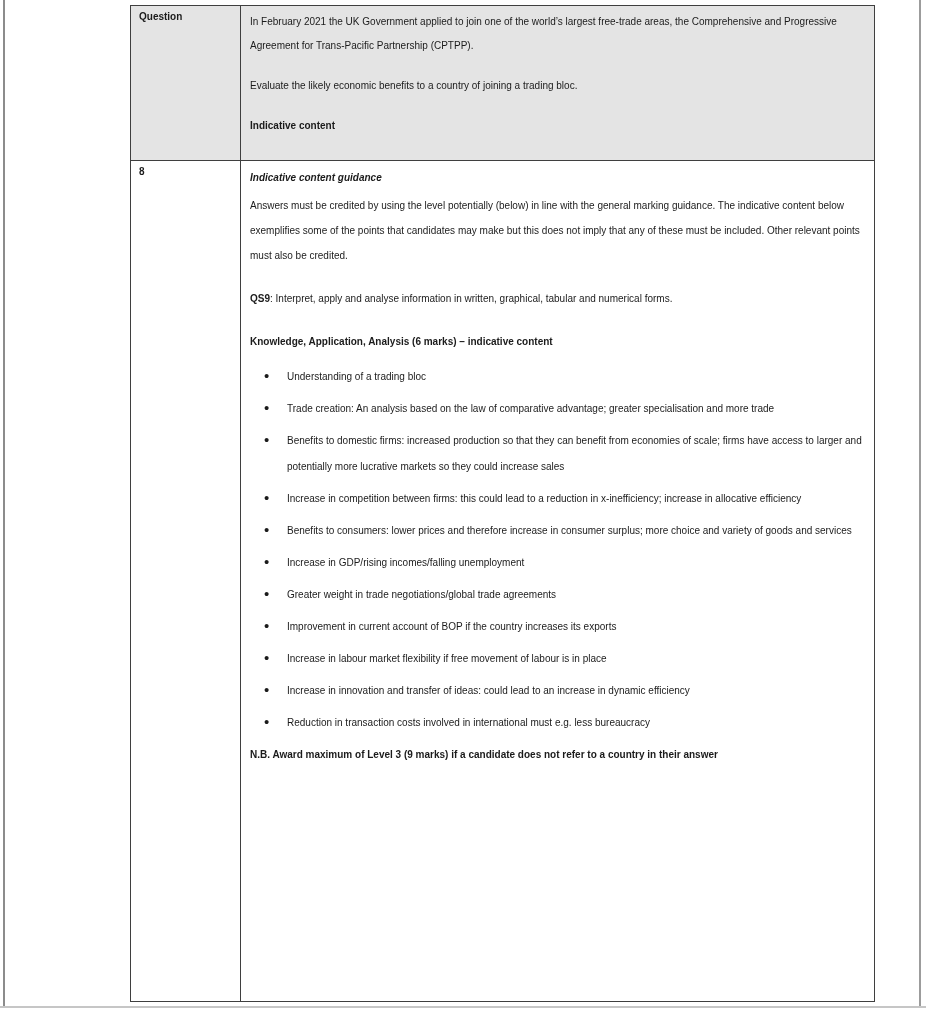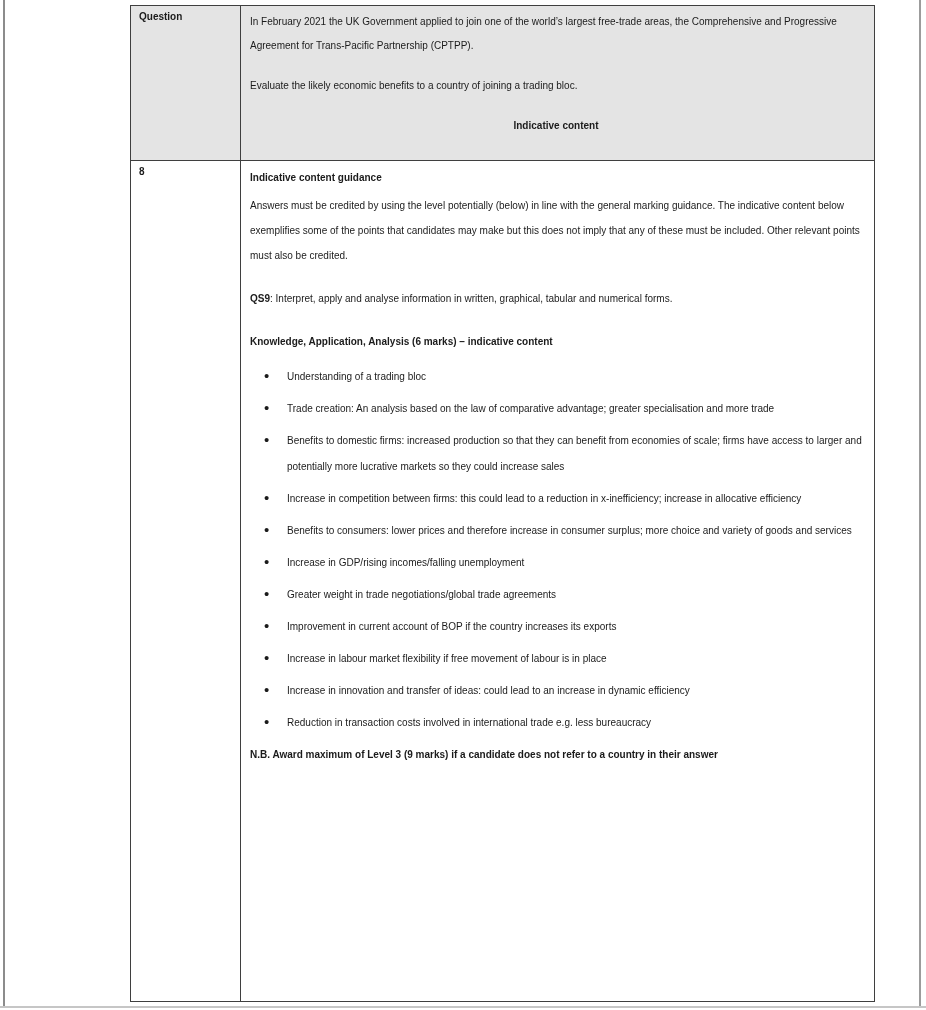--- a/index.html
+++ b/index.html
@@ -55,27 +55,27 @@
   tr.row-answer  { height: 841px; }
   .header-cell { background: #e4e4e4; }
   td.col-label { padding: 5px 6px 0 8px; }
   td.col-content { padding: 4px 12px 8px 9px; }
   .bold { font-weight: 700; }
   
   .qcell p {
     margin: 0 0 16px 0;
     line-height: 24px;
   }
-  .qcell p.subheading { margin: 0; text-align: center; }
+  .qcell p.subheading { margin: 0; }
   
   .acell p {
     margin: 0;
     line-height: 25px;
   }
-  .acell .guidance-heading { margin: 0 0 3px 0; }
+  .acell .guidance-heading { margin: 0 0 3px 0; font-style: italic; }
   .acell .guidance-text    { margin: 0 0 18px 0; }
   .acell .qs9-line         { margin: 0 0 18px 0; }
   .acell .kaa-heading      { margin: 0 0 10px 0; }
   ul.bullets {
     list-style: none;
     margin: 0 0 4px 0;
     padding: 0 0 0 0;
   }
   ul.bullets li {
     position: relative;
@@ -125,20 +125,20 @@
               <li>Understanding of a trading bloc</li>
               <li>Trade creation: An analysis based on the law of comparative advantage; greater specialisation and more trade</li>
               <li>Benefits to domestic firms: increased production so that they can benefit from economies of scale; firms have access to larger and potentially more lucrative markets so they could increase sales</li>
               <li>Increase in competition between firms: this could lead to a reduction in x-inefficiency; increase in allocative efficiency</li>
               <li>Benefits to consumers: lower prices and therefore increase in consumer surplus; more choice and variety of goods and services</li>
               <li>Increase in GDP/rising incomes/falling unemployment</li>
               <li>Greater weight in trade negotiations/global trade agreements</li>
               <li>Improvement in current account of BOP if the country increases its exports</li>
               <li>Increase in labour market flexibility if free movement of labour is in place</li>
               <li>Increase in innovation and transfer of ideas: could lead to an increase in dynamic efficiency</li>
-              <li>Reduction in transaction costs involved in international trade e.g. less bureaucracy</li>
+              <li>Reduction in transaction costs involved in international must e.g. less bureaucracy</li>
             </ul>
           <p class="bold nb-note">N.B. Award maximum of Level 3 (9 marks) if a candidate does not refer to a country in their answer</p>
         </td>
       </tr>
     </tbody>
   </table>
 </div>
 
 </body></html>

